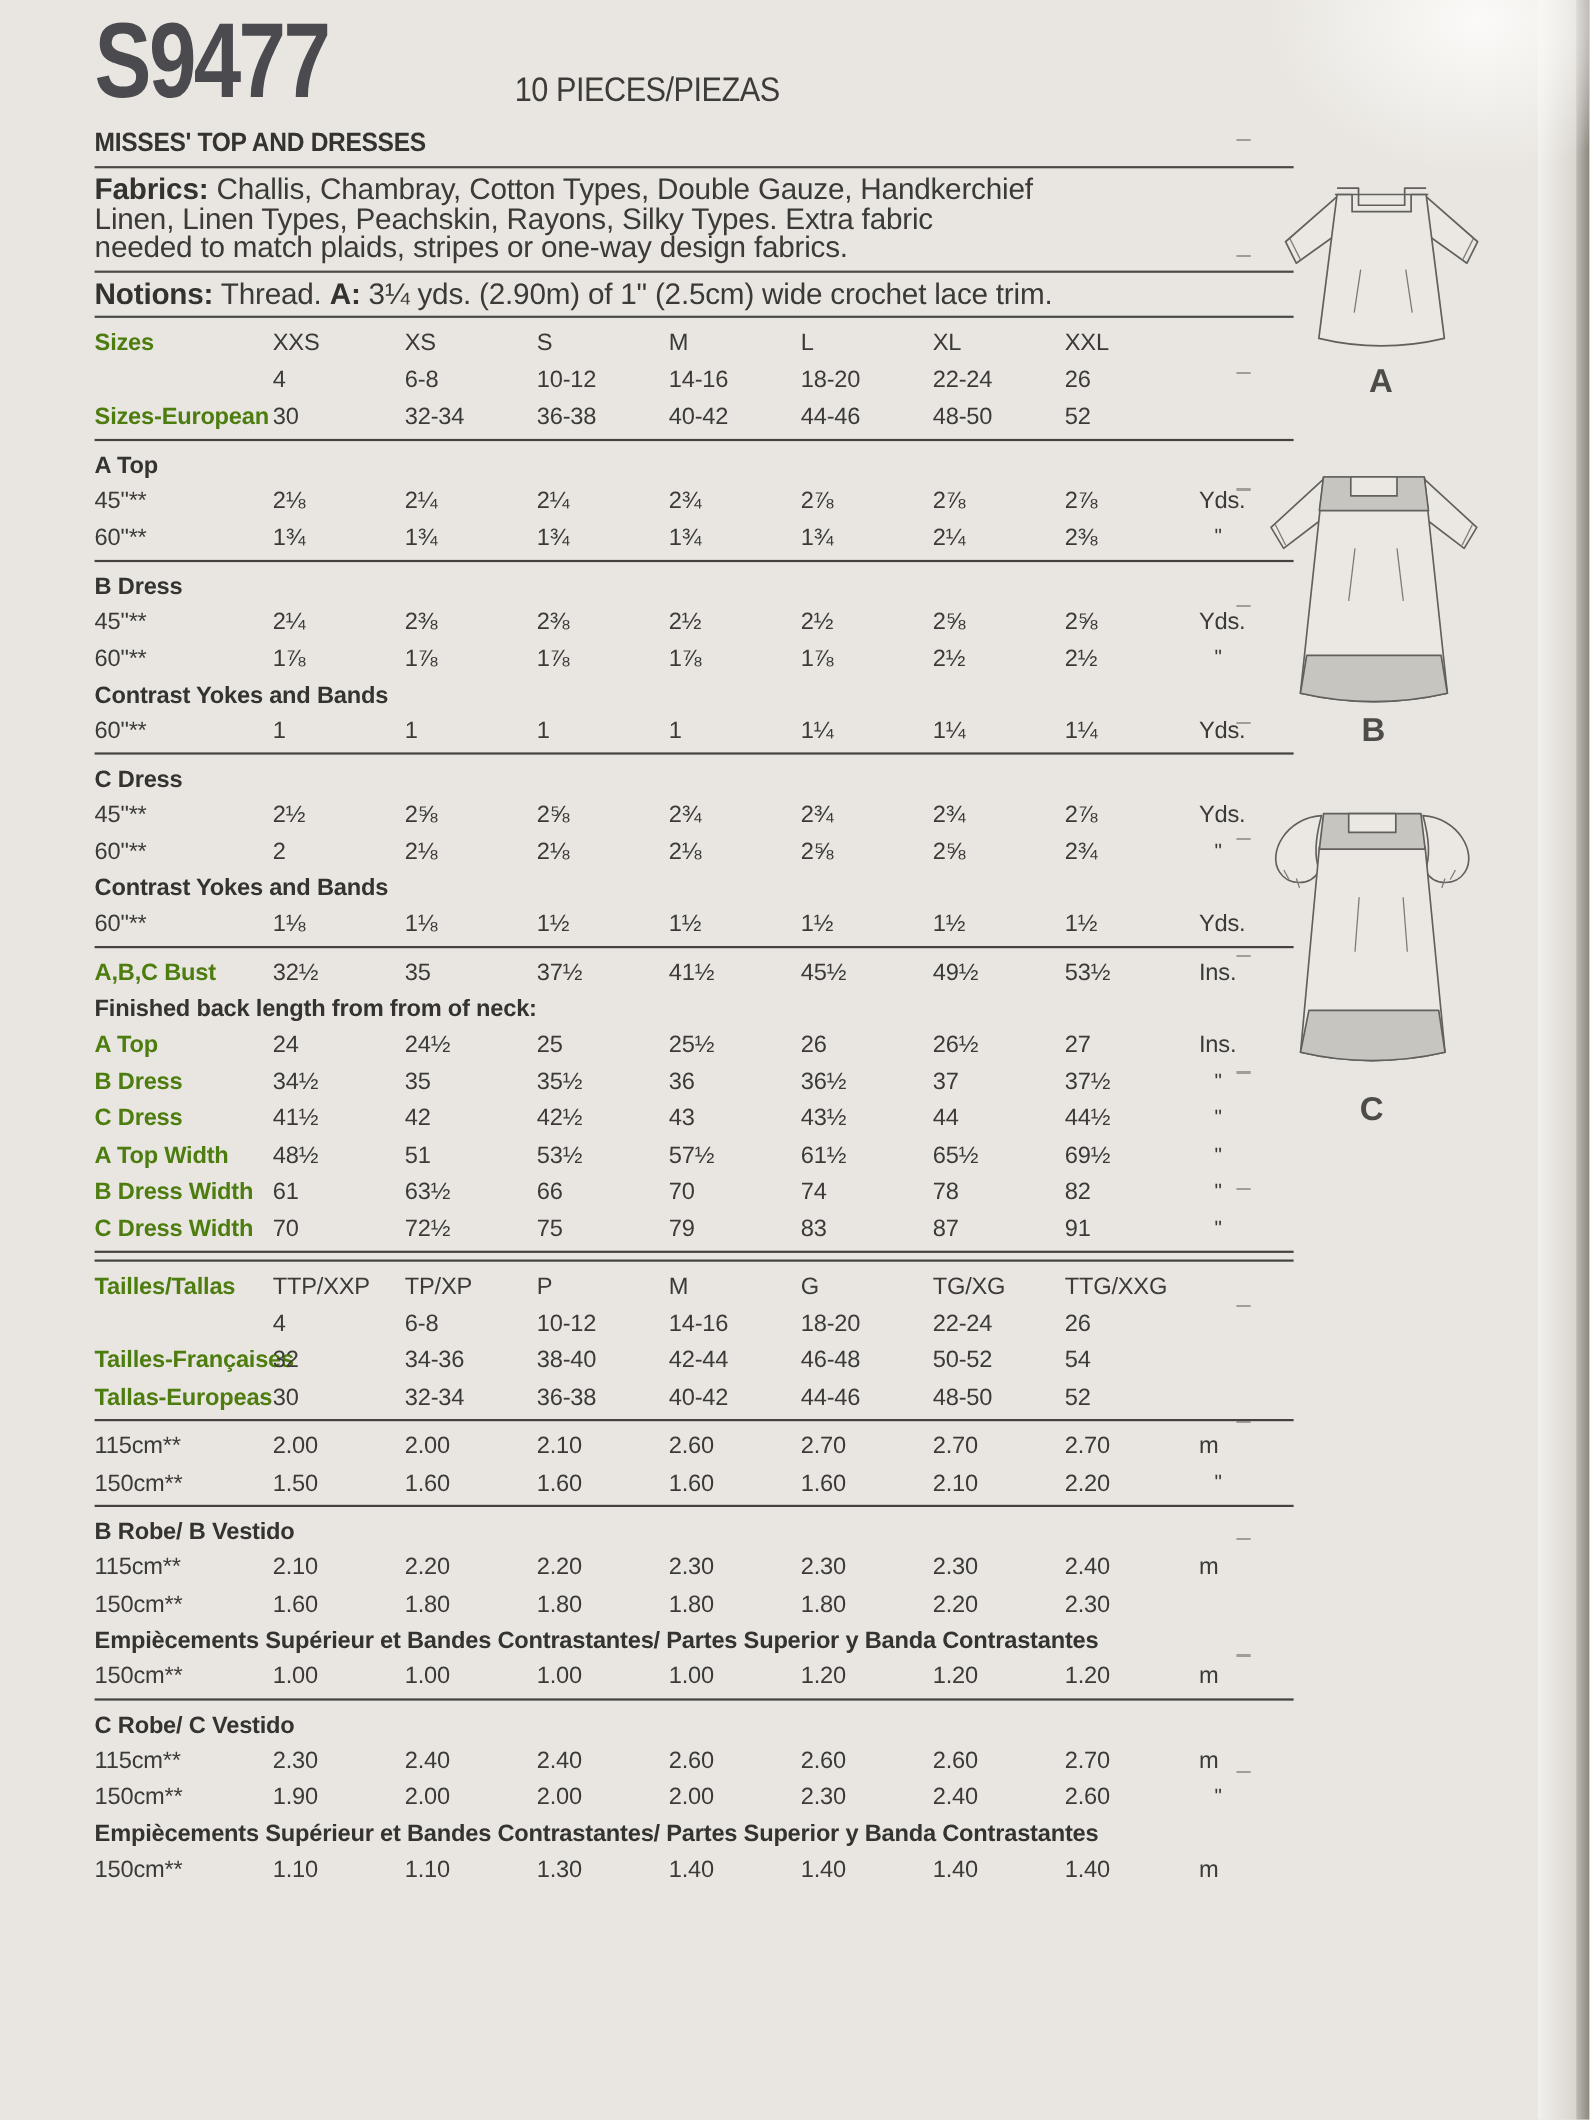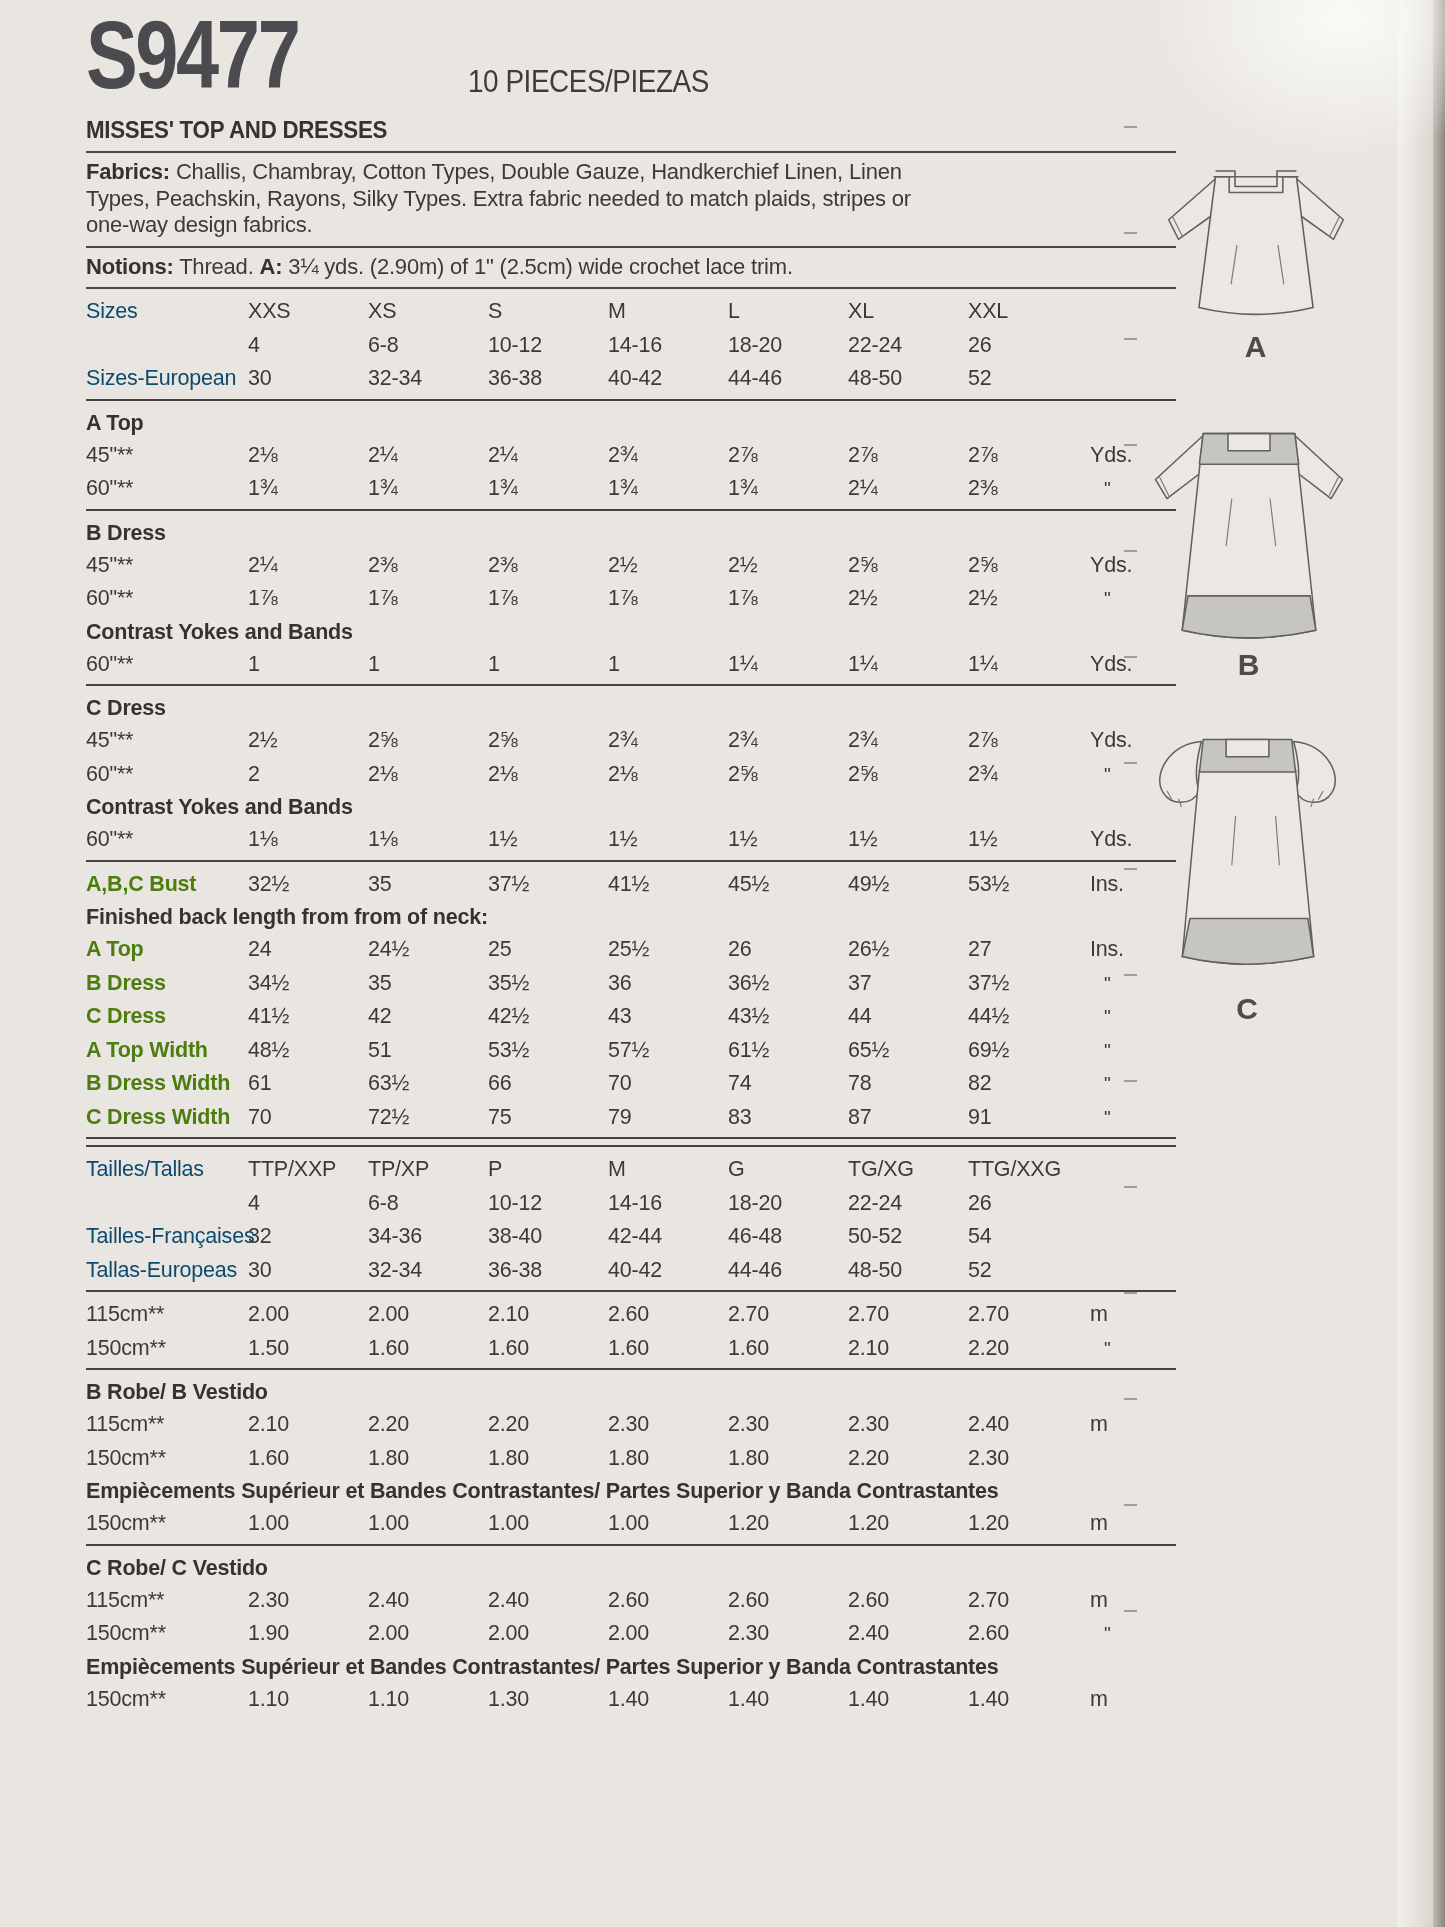--- a/index.html
+++ b/index.html
@@ -19,28 +19,28 @@
   .pieces{
     position:absolute;left:382px;top:52px;
     font-size:31px;color:#3d3c39;letter-spacing:-.5px;
     transform:scaleX(.9);transform-origin:left top;white-space:nowrap;
   }
   .doc-title{
     font-size:24px;font-weight:bold;color:#34332f;margin-top:8px;letter-spacing:-.3px;
     transform:scaleX(.93);transform-origin:left;white-space:nowrap;
   }
   .rule{border-top:2px solid #4b4945;margin:7px 0 6px 0}
-  .para{font-size:22px;line-height:26.5px;margin:3px 0;width:856px;letter-spacing:-.2px}
+  .para{font-size:27px;line-height:26.5px;margin:3px 0;width:856px;letter-spacing:-.2px}
   .para b{color:#33322e}
   .notions{width:1040px;white-space:nowrap}
   
   .size-table{margin-top:2px}
   .trow{display:grid;grid-template-columns:162px repeat(7,120px) 88px;height:33.5px;line-height:33.5px;font-size:21.5px;letter-spacing:-.2px}
   .trow .cell{white-space:nowrap;overflow:visible}
-  .trow.head .lbl{font-weight:normal;color:#0c4a6e}
+  .trow.head .lbl{font-weight:bold;color:#4d7c0f}
   .trow.section{height:32px;line-height:32px}
   .trow.section .lbl,.trow.banner .lbl{grid-column:1/-1;font-weight:bold;color:#34332f}
   .trow.banner{height:34px;line-height:34px}
   .trow.data.boldlbl .lbl{font-weight:bold;color:#4d7c0f}
   .trow .unit{padding-left:2px}
   .trow .unit.ditto{padding-left:16px;font-size:19px}
   .hrule{border-top:2.2px solid #45433f;margin:3px 0 6px 0}
   
   .illos{position:absolute;left:1118px;top:0;width:327px;height:1927px}
   .ticks{position:absolute;left:6px;top:126px;width:13px;height:1560px;opacity:.6;

